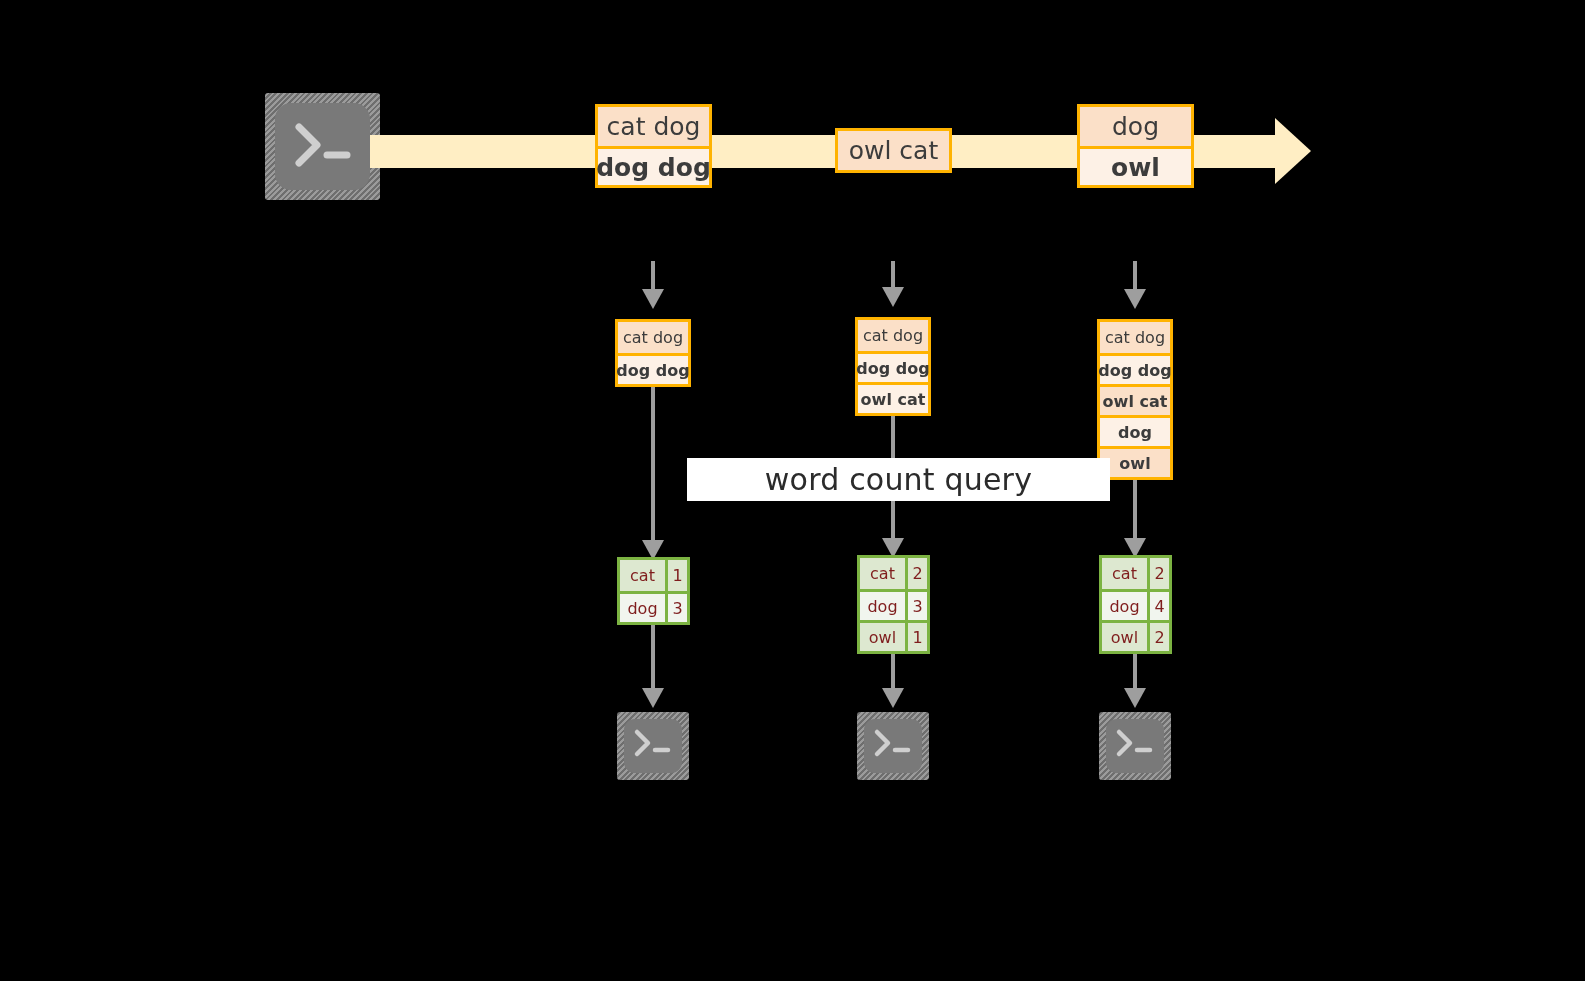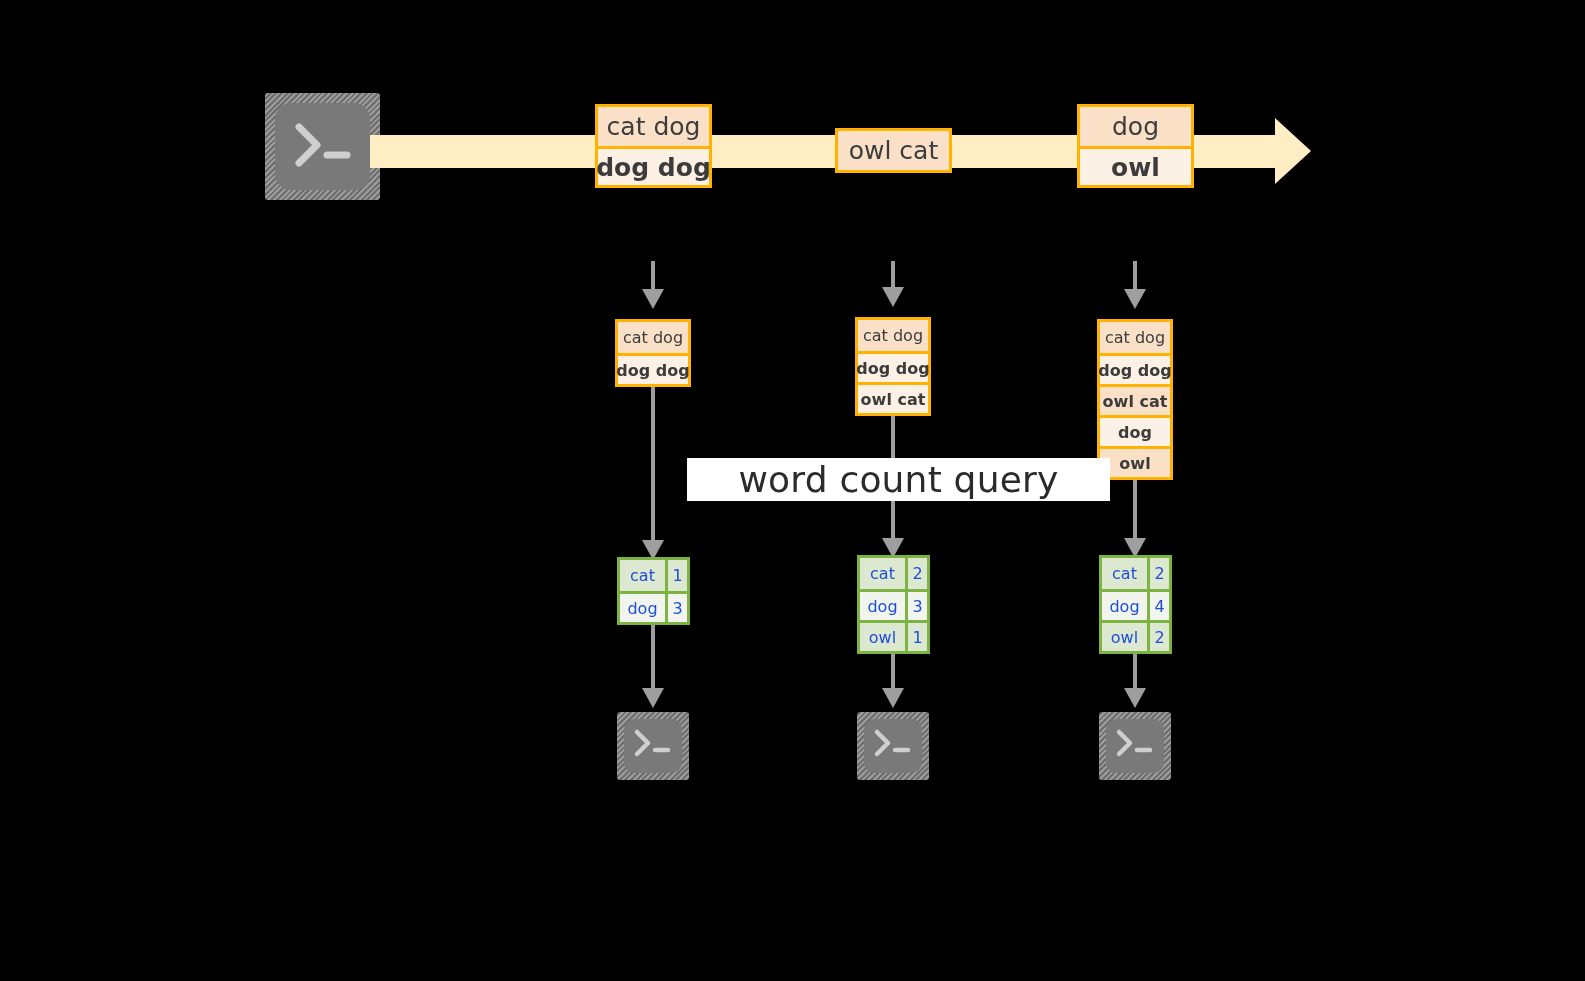--- a/index.html
+++ b/index.html
@@ -102,21 +102,21 @@
     display: flex;
     height: 31px;
     box-sizing: border-box;
   }
   .gtab .grow + .grow { border-top: 3px solid #7cb342; }
   .gtab .gk, .gtab .gv {
     display: flex;
     align-items: center;
     justify-content: center;
     font-size: 16px;
-    color: #1d4ed8;
+    color: #7f1d1d;
     box-sizing: border-box;
     background: #f1f5ee;
   }
   .gtab .gk { flex: 0 0 45px; }
   .gtab .gv { flex: 1 1 auto; border-left: 3px solid #7cb342; }
   .gtab .grow.alt .gk, .gtab .grow.alt .gv { background: #dde8d0; }
 
   
   .vline {
     position: absolute;
@@ -138,21 +138,21 @@
 
   
   .caption-band {
     position: absolute;
     background: #ffffff;
     display: flex;
     align-items: center;
     justify-content: center;
   }
   .caption-band .caption-text {
-    font-size: 36px;
+    font-size: 30px;
     color: #2b2b2b;
     white-space: nowrap;
     letter-spacing: 0.2px;
   }
 </style>
 </head>
 <body>
 
 <div id="stage">
 

